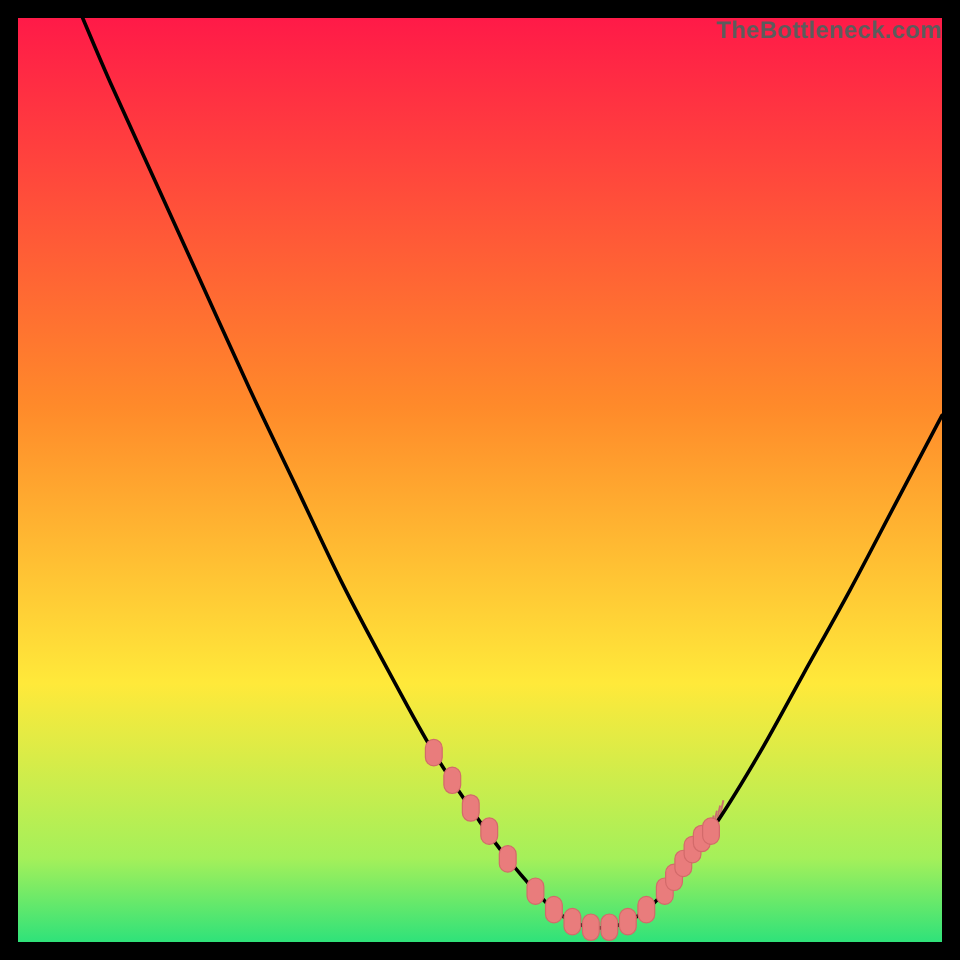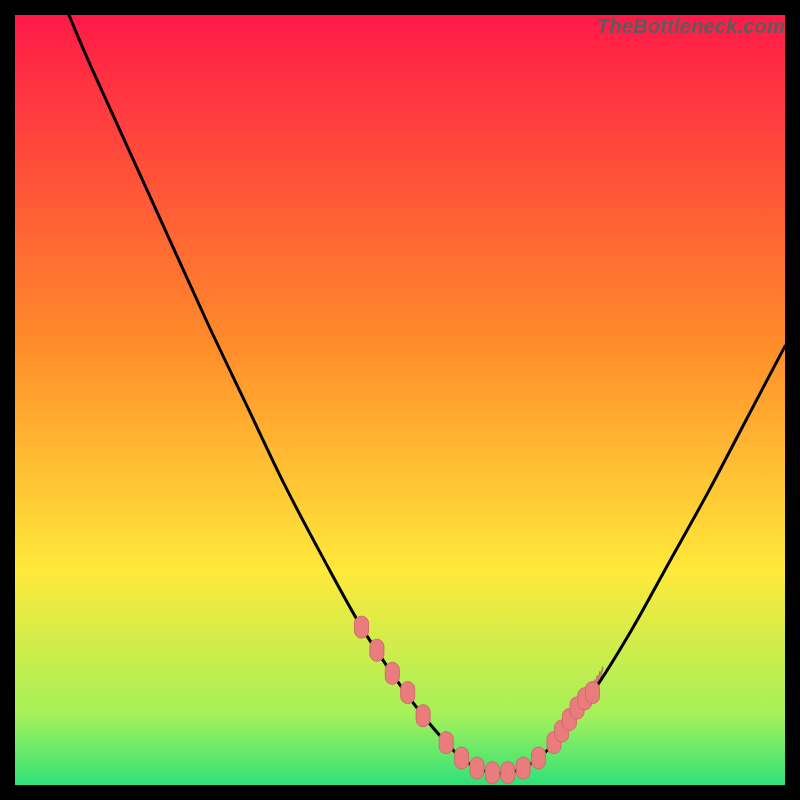--- a/index.html
+++ b/index.html
@@ -11,21 +11,20 @@
     overflow: hidden;
     font-family: Arial, Helvetica, sans-serif;
   }
   .frame {
     position: absolute;
     left: 15px;
     top: 15px;
     width: 770px;
     height: 770px;
     background: #000;
-    font-style: italic;
   }
   .plot {
     position: absolute;
     left: 0;
     top: 0;
     width: 770px;
     height: 770px;
   }
   .watermark {
     position: absolute;

